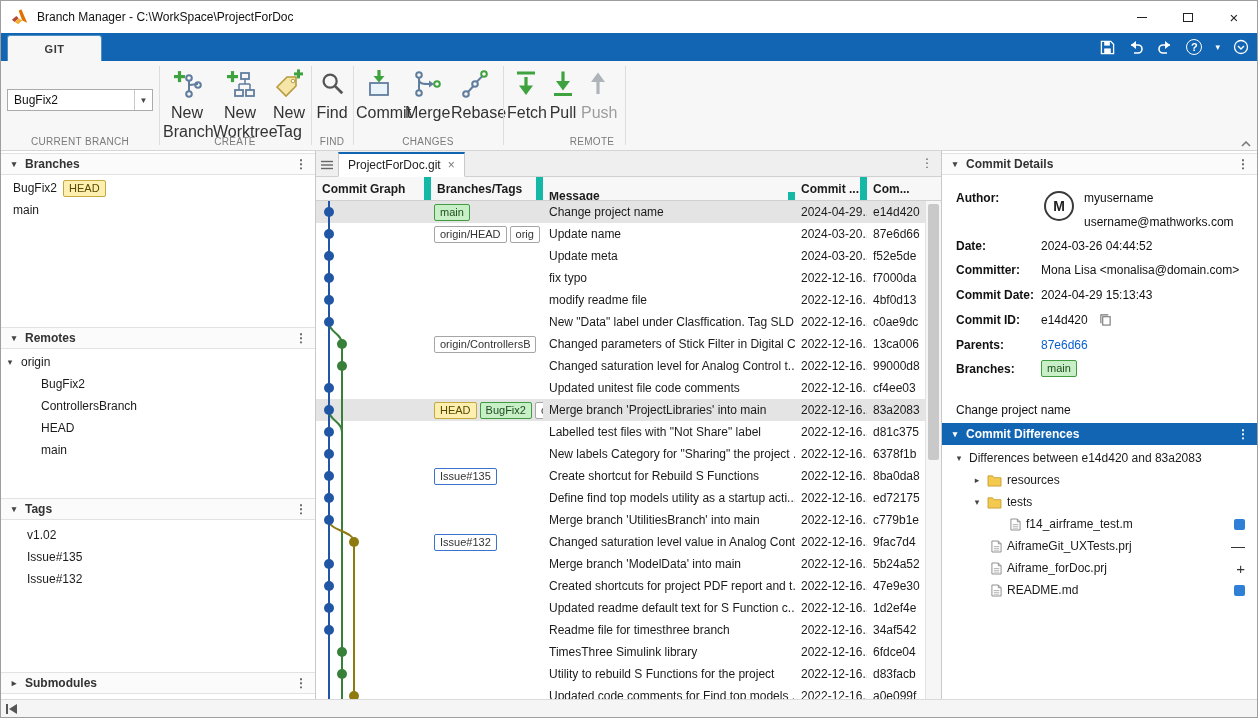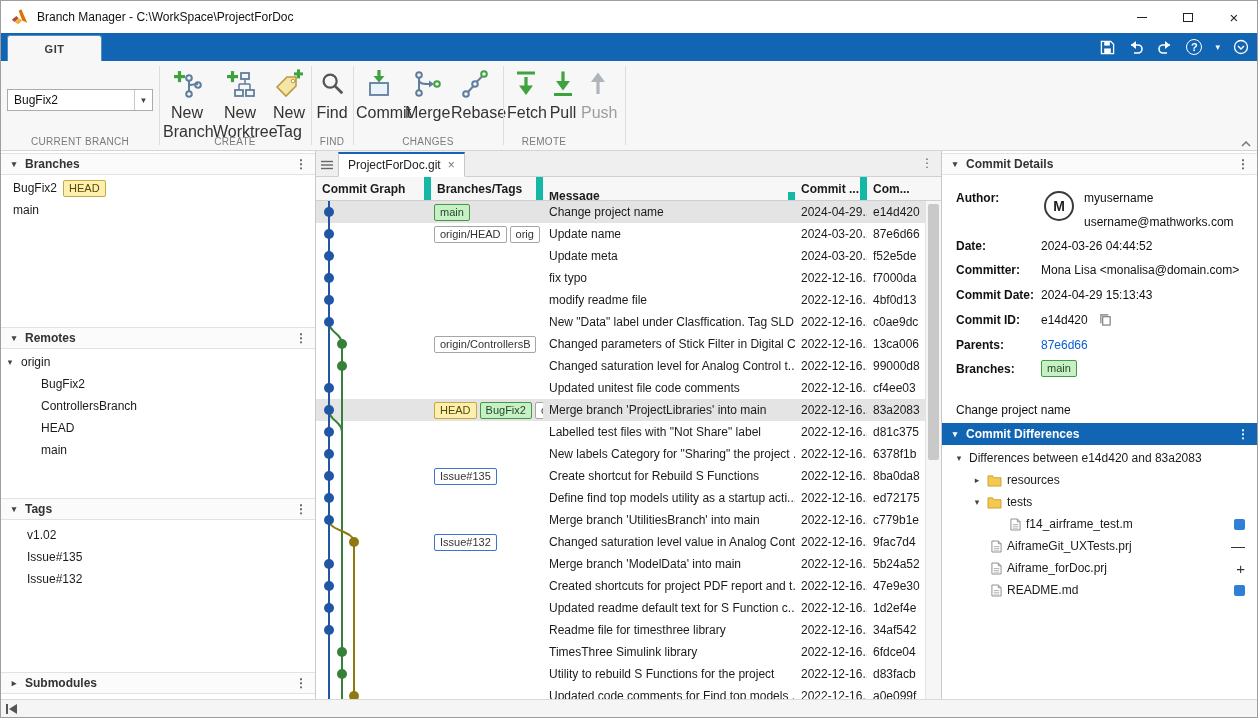--- a/index.html
+++ b/index.html
@@ -279,21 +279,21 @@
     </div>
     <div class="rbtn disabled" style="left:580px;width:34px;">
       <div class="ricon">
         <svg width="26" height="28" viewBox="0 0 26 28">
           <polygon points="6,12 20,12 13,2.5" fill="#AEB4BA"></polygon>
           <rect x="11.4" y="12" width="3.2" height="12" fill="#AEB4BA"></rect>
         </svg>
       </div>
       <div class="rlabel">Push</div>
     </div>
-    <div class="rsection-label" style="left:482px;width:122px;">REMOTE</div>
+    <div class="rsection-label" style="left:530px;width:122px;">REMOTE</div>
     <div class="rsep" style="left:624px;"></div>
 
     <span class="ribbon-collapse">
       <svg width="10" height="6" viewBox="0 0 10 6">
           <polyline points="1,5 5,1 9,5" fill="none" stroke="#777" stroke-width="1.5"></polyline>
         </svg>
     </span>
   </div>
 
   <div class="main">
@@ -527,21 +527,21 @@
           <div class="crow">
             <div class="c-graph"></div>
             <div class="c-badges"></div>
             <div class="c-msg">Updated readme default text for S Function c...</div>
             <div class="c-date">2022-12-16...</div>
             <div class="c-id">1d2ef4e</div>
           </div>
           <div class="crow">
             <div class="c-graph"></div>
             <div class="c-badges"></div>
-            <div class="c-msg">Readme file for timesthree library</div>
+            <div class="c-msg">Readme file for timesthree branch</div>
             <div class="c-date">2022-12-16...</div>
             <div class="c-id">34af542</div>
           </div>
           <div class="crow">
             <div class="c-graph"></div>
             <div class="c-badges"></div>
             <div class="c-msg">TimesThree Simulink library</div>
             <div class="c-date">2022-12-16...</div>
             <div class="c-id">6fdce04</div>
           </div>

